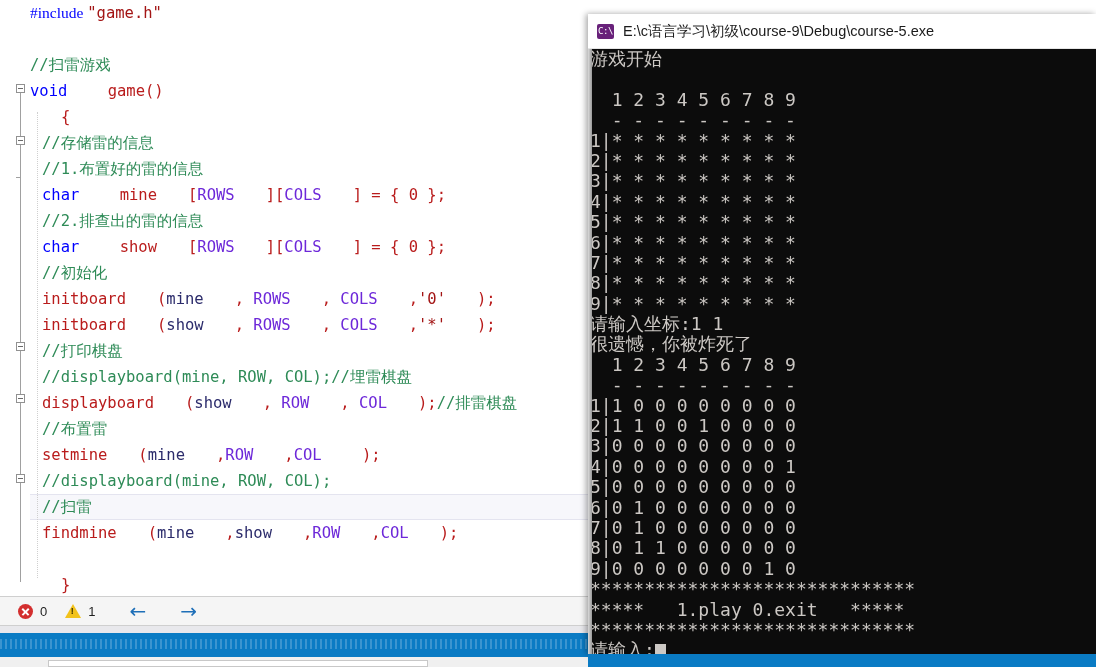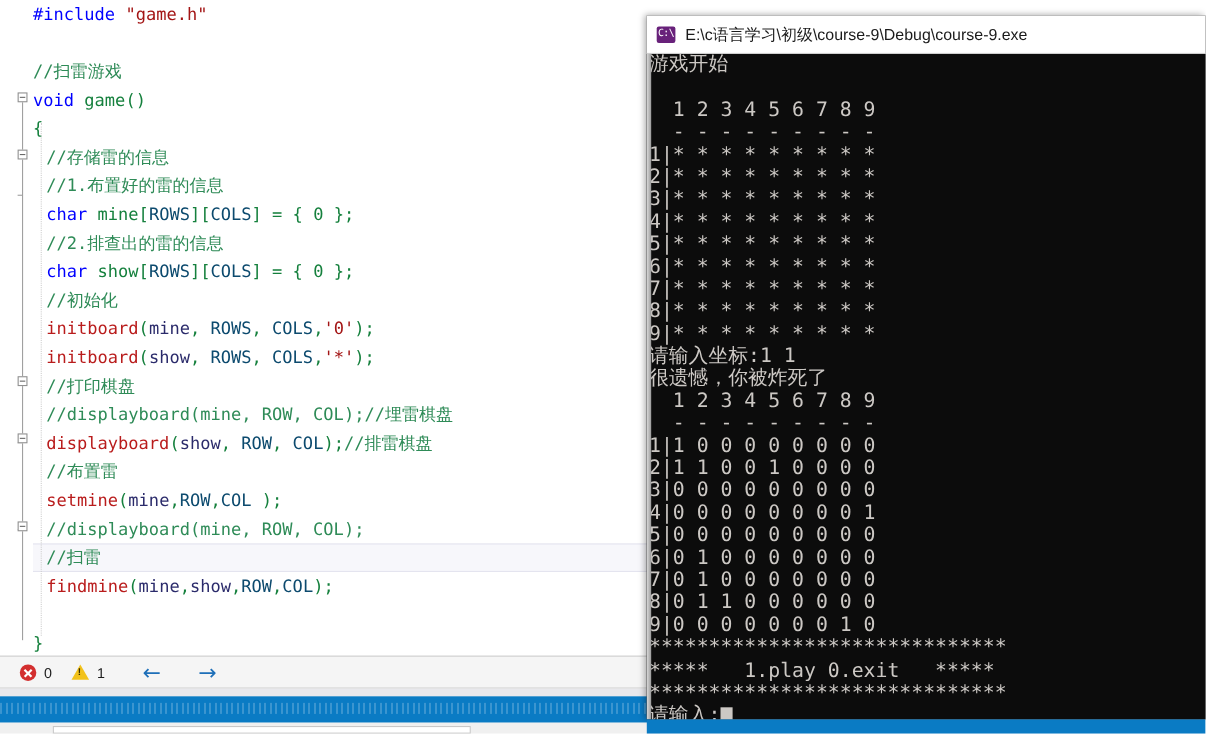--- a/index.html
+++ b/index.html
@@ -43,27 +43,27 @@
     font-family:"DejaVu Sans Mono","Liberation Mono",monospace;
     font-size:15.5px; line-height:26px;
     white-space:pre;
   }
   .cl { position:absolute; left:0; height:26px; white-space:pre; }
   .hl-line {
     position:absolute; left:30px; width:570px; height:26px;
     background:#f7f7fb; border-top:1px solid #e4e4ef; border-bottom:1px solid #e4e4ef;
     box-sizing:border-box;
   }
-  .k-pre   { color:#0000ff; }          
+  .k-pre   { color:#0000ff;font-family:Liberation Serif, serif; }          
   .k-str   { color:#a31515; }          
   .k-cmt   { color:#2e8b57; }          
-  .k-macro { color:#0c4a6e; }          
+  .k-macro { color:#6d28d9; }          
   .k-fn    { color:#b91c1c; }          
   .k-var   { color:#2b2b6b; }          
-  .k-plain { color:#15803d; }
+  .k-plain { color:#b91c1c;margin-left:31px; }
   .k-type  { color:#0000ff; }
 
   
   #status-strip {
     position:absolute; left:0; top:596px; width:600px; height:30px;
     background:#f5f5f5; border-top:1px solid #cfcfcf; border-bottom:1px solid #cfcfcf;
     display:flex; align-items:center; box-sizing:border-box;
   }
   .st-item { display:flex; align-items:center; margin-left:18px; font-size:13px; color:#1e1e1e; }
   .err-icon {
@@ -201,20 +201,20 @@
     <div id="blue-bar-texture"></div>
   </div>
   <div id="below-blue"></div>
   <div id="below-blue-panel"></div>
 
   <div id="console-win">
     <div id="console-title">
       <span id="cmd-icon">
         <span>C:\</span>
       </span>
-      <span id="console-title-text">E:\c语言学习\初级\course-9\Debug\course-9.exe</span>
+      <span id="console-title-text">E:\c语言学习\初级\course-9\Debug\course-5.exe</span>
     </div>
     <div id="console-body"><div class="con-line">游戏开始</div><div class="con-line"></div><div class="con-line">  1 2 3 4 5 6 7 8 9</div><div class="con-line">  - - - - - - - - -</div><div class="con-line">1|* * * * * * * * *</div><div class="con-line">2|* * * * * * * * *</div><div class="con-line">3|* * * * * * * * *</div><div class="con-line">4|* * * * * * * * *</div><div class="con-line">5|* * * * * * * * *</div><div class="con-line">6|* * * * * * * * *</div><div class="con-line">7|* * * * * * * * *</div><div class="con-line">8|* * * * * * * * *</div><div class="con-line">9|* * * * * * * * *</div><div class="con-line">请输入坐标:1 1</div><div class="con-line">很遗憾，你被炸死了</div><div class="con-line">  1 2 3 4 5 6 7 8 9</div><div class="con-line">  - - - - - - - - -</div><div class="con-line">1|1 0 0 0 0 0 0 0 0</div><div class="con-line">2|1 1 0 0 1 0 0 0 0</div><div class="con-line">3|0 0 0 0 0 0 0 0 0</div><div class="con-line">4|0 0 0 0 0 0 0 0 1</div><div class="con-line">5|0 0 0 0 0 0 0 0 0</div><div class="con-line">6|0 1 0 0 0 0 0 0 0</div><div class="con-line">7|0 1 0 0 0 0 0 0 0</div><div class="con-line">8|0 1 1 0 0 0 0 0 0</div><div class="con-line">9|0 0 0 0 0 0 0 1 0</div><div class="con-line">******************************</div><div class="con-line">*****   1.play 0.exit   *****</div><div class="con-line">******************************</div><div class="con-line"><span>请输入:</span><span id="cursor-block"></span></div></div>
   </div>
   <div id="console-left-edge"></div>
   <div id="console-bottom-strip"></div>
 
 </div>
 
 </body></html>

